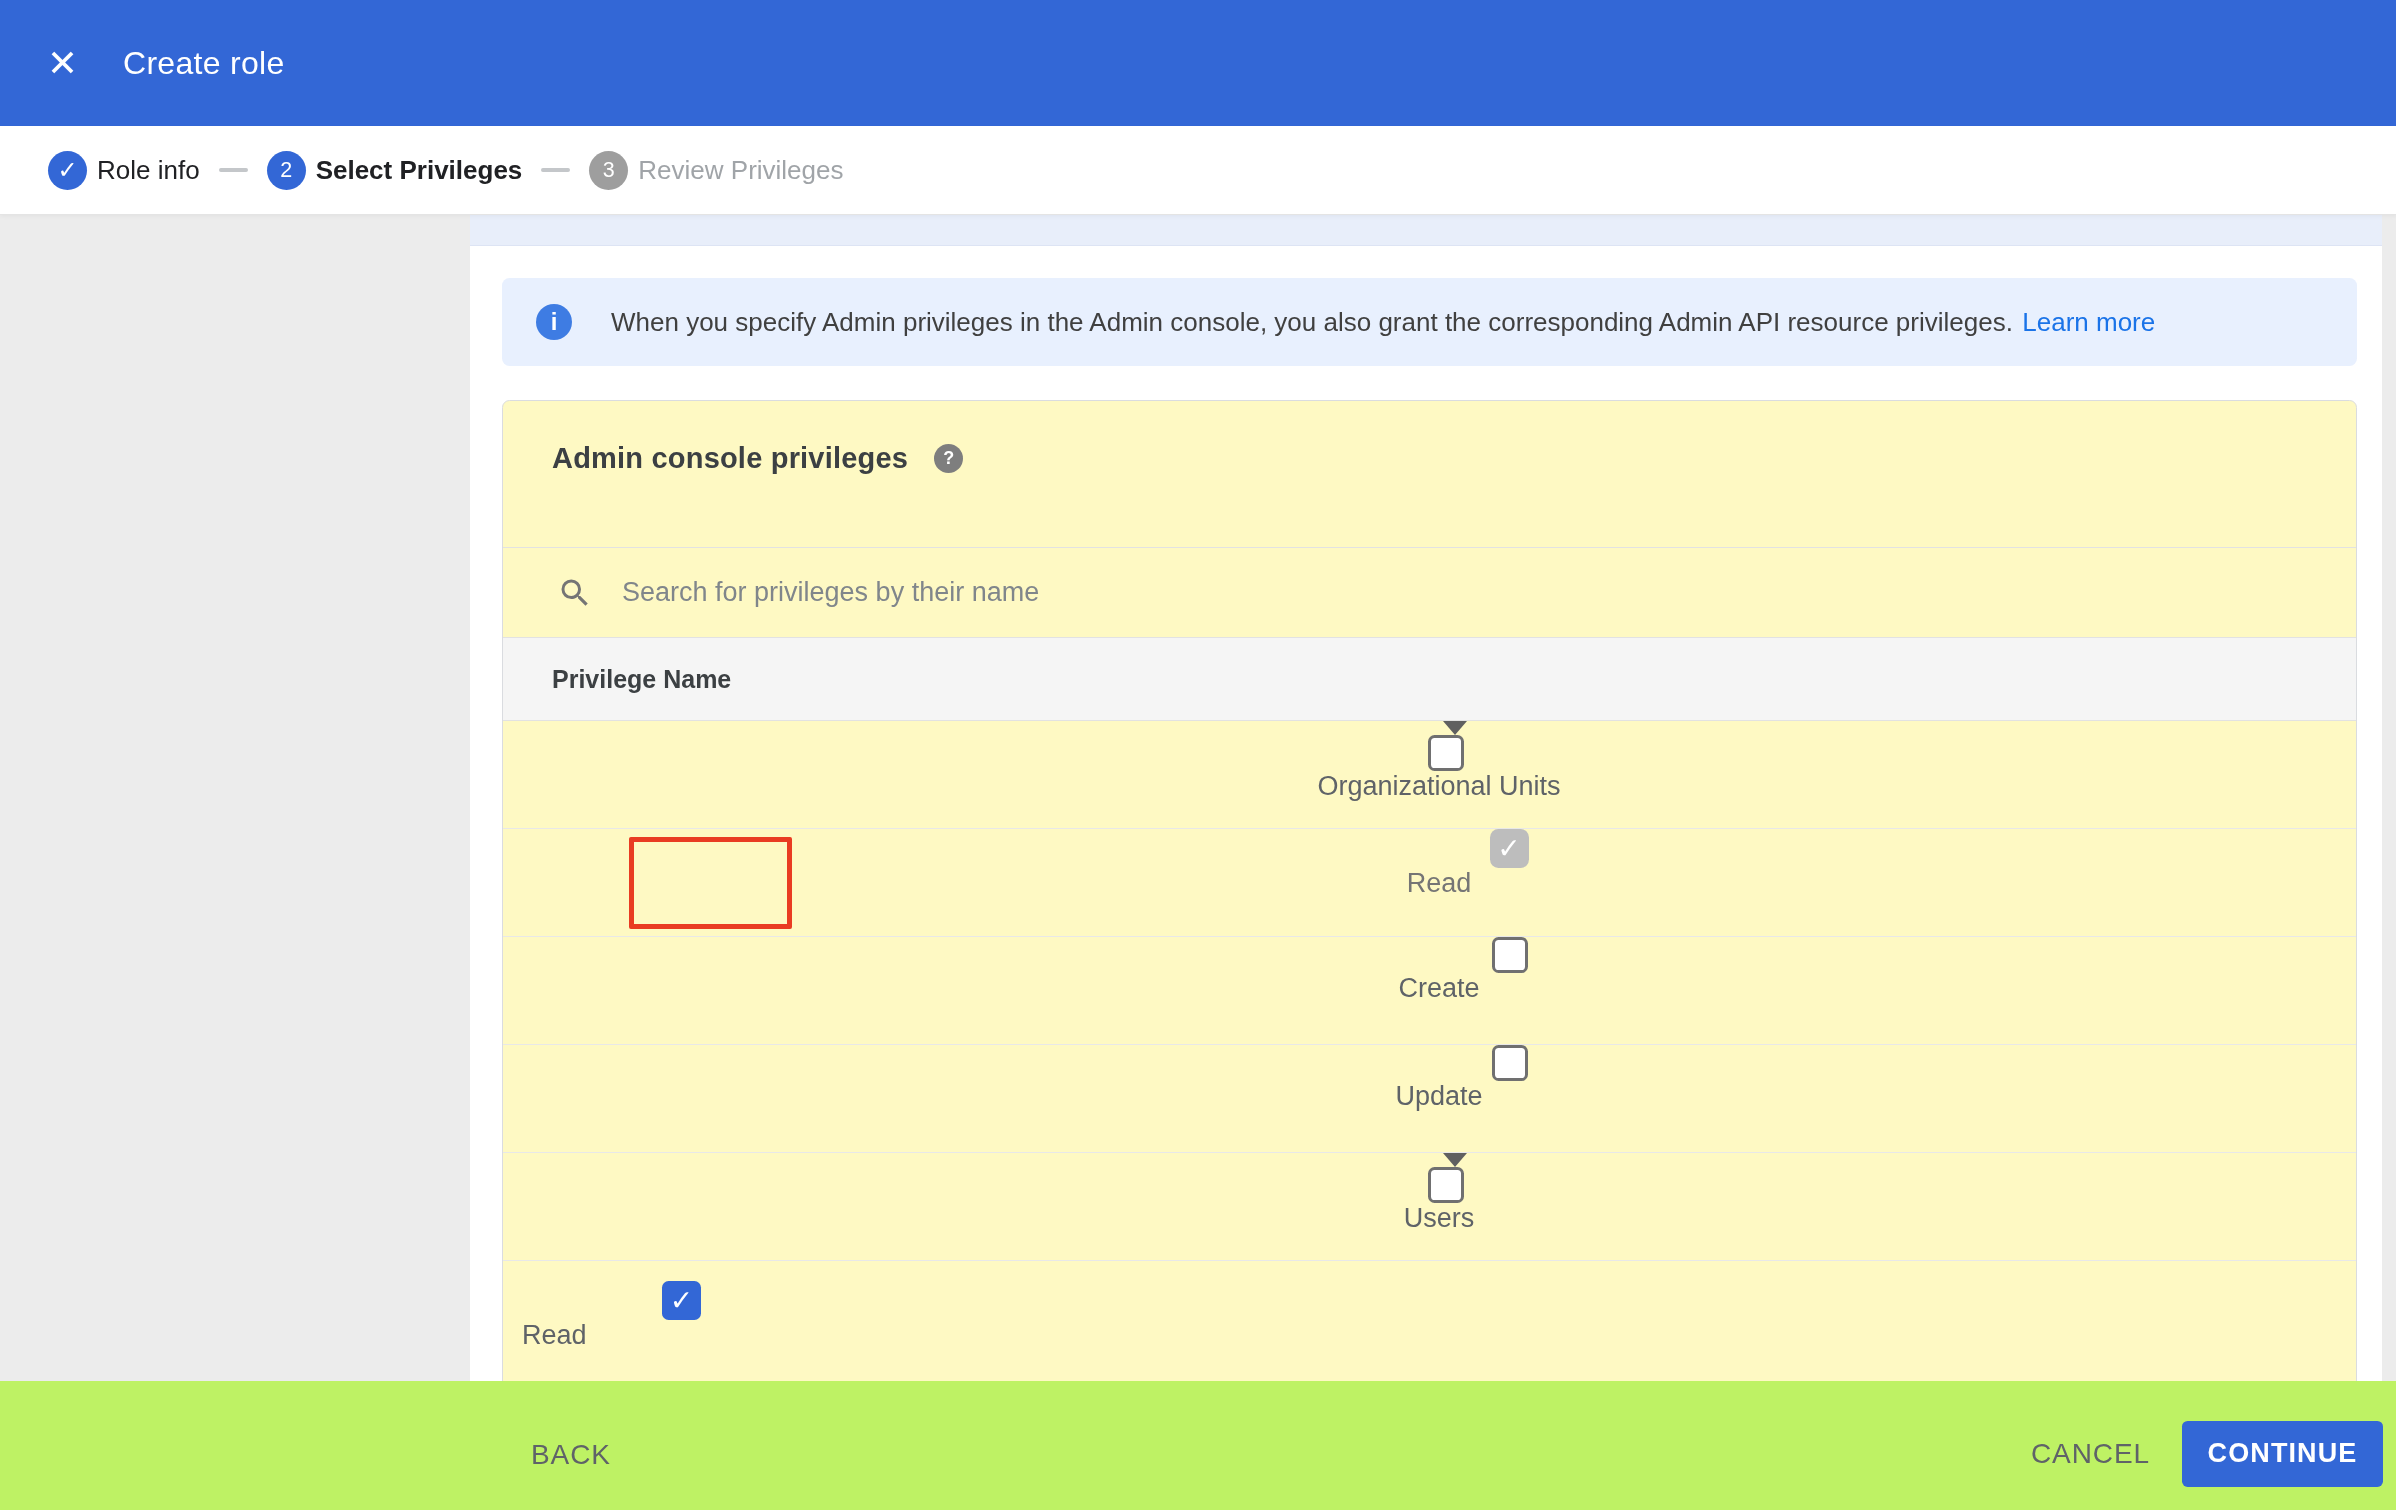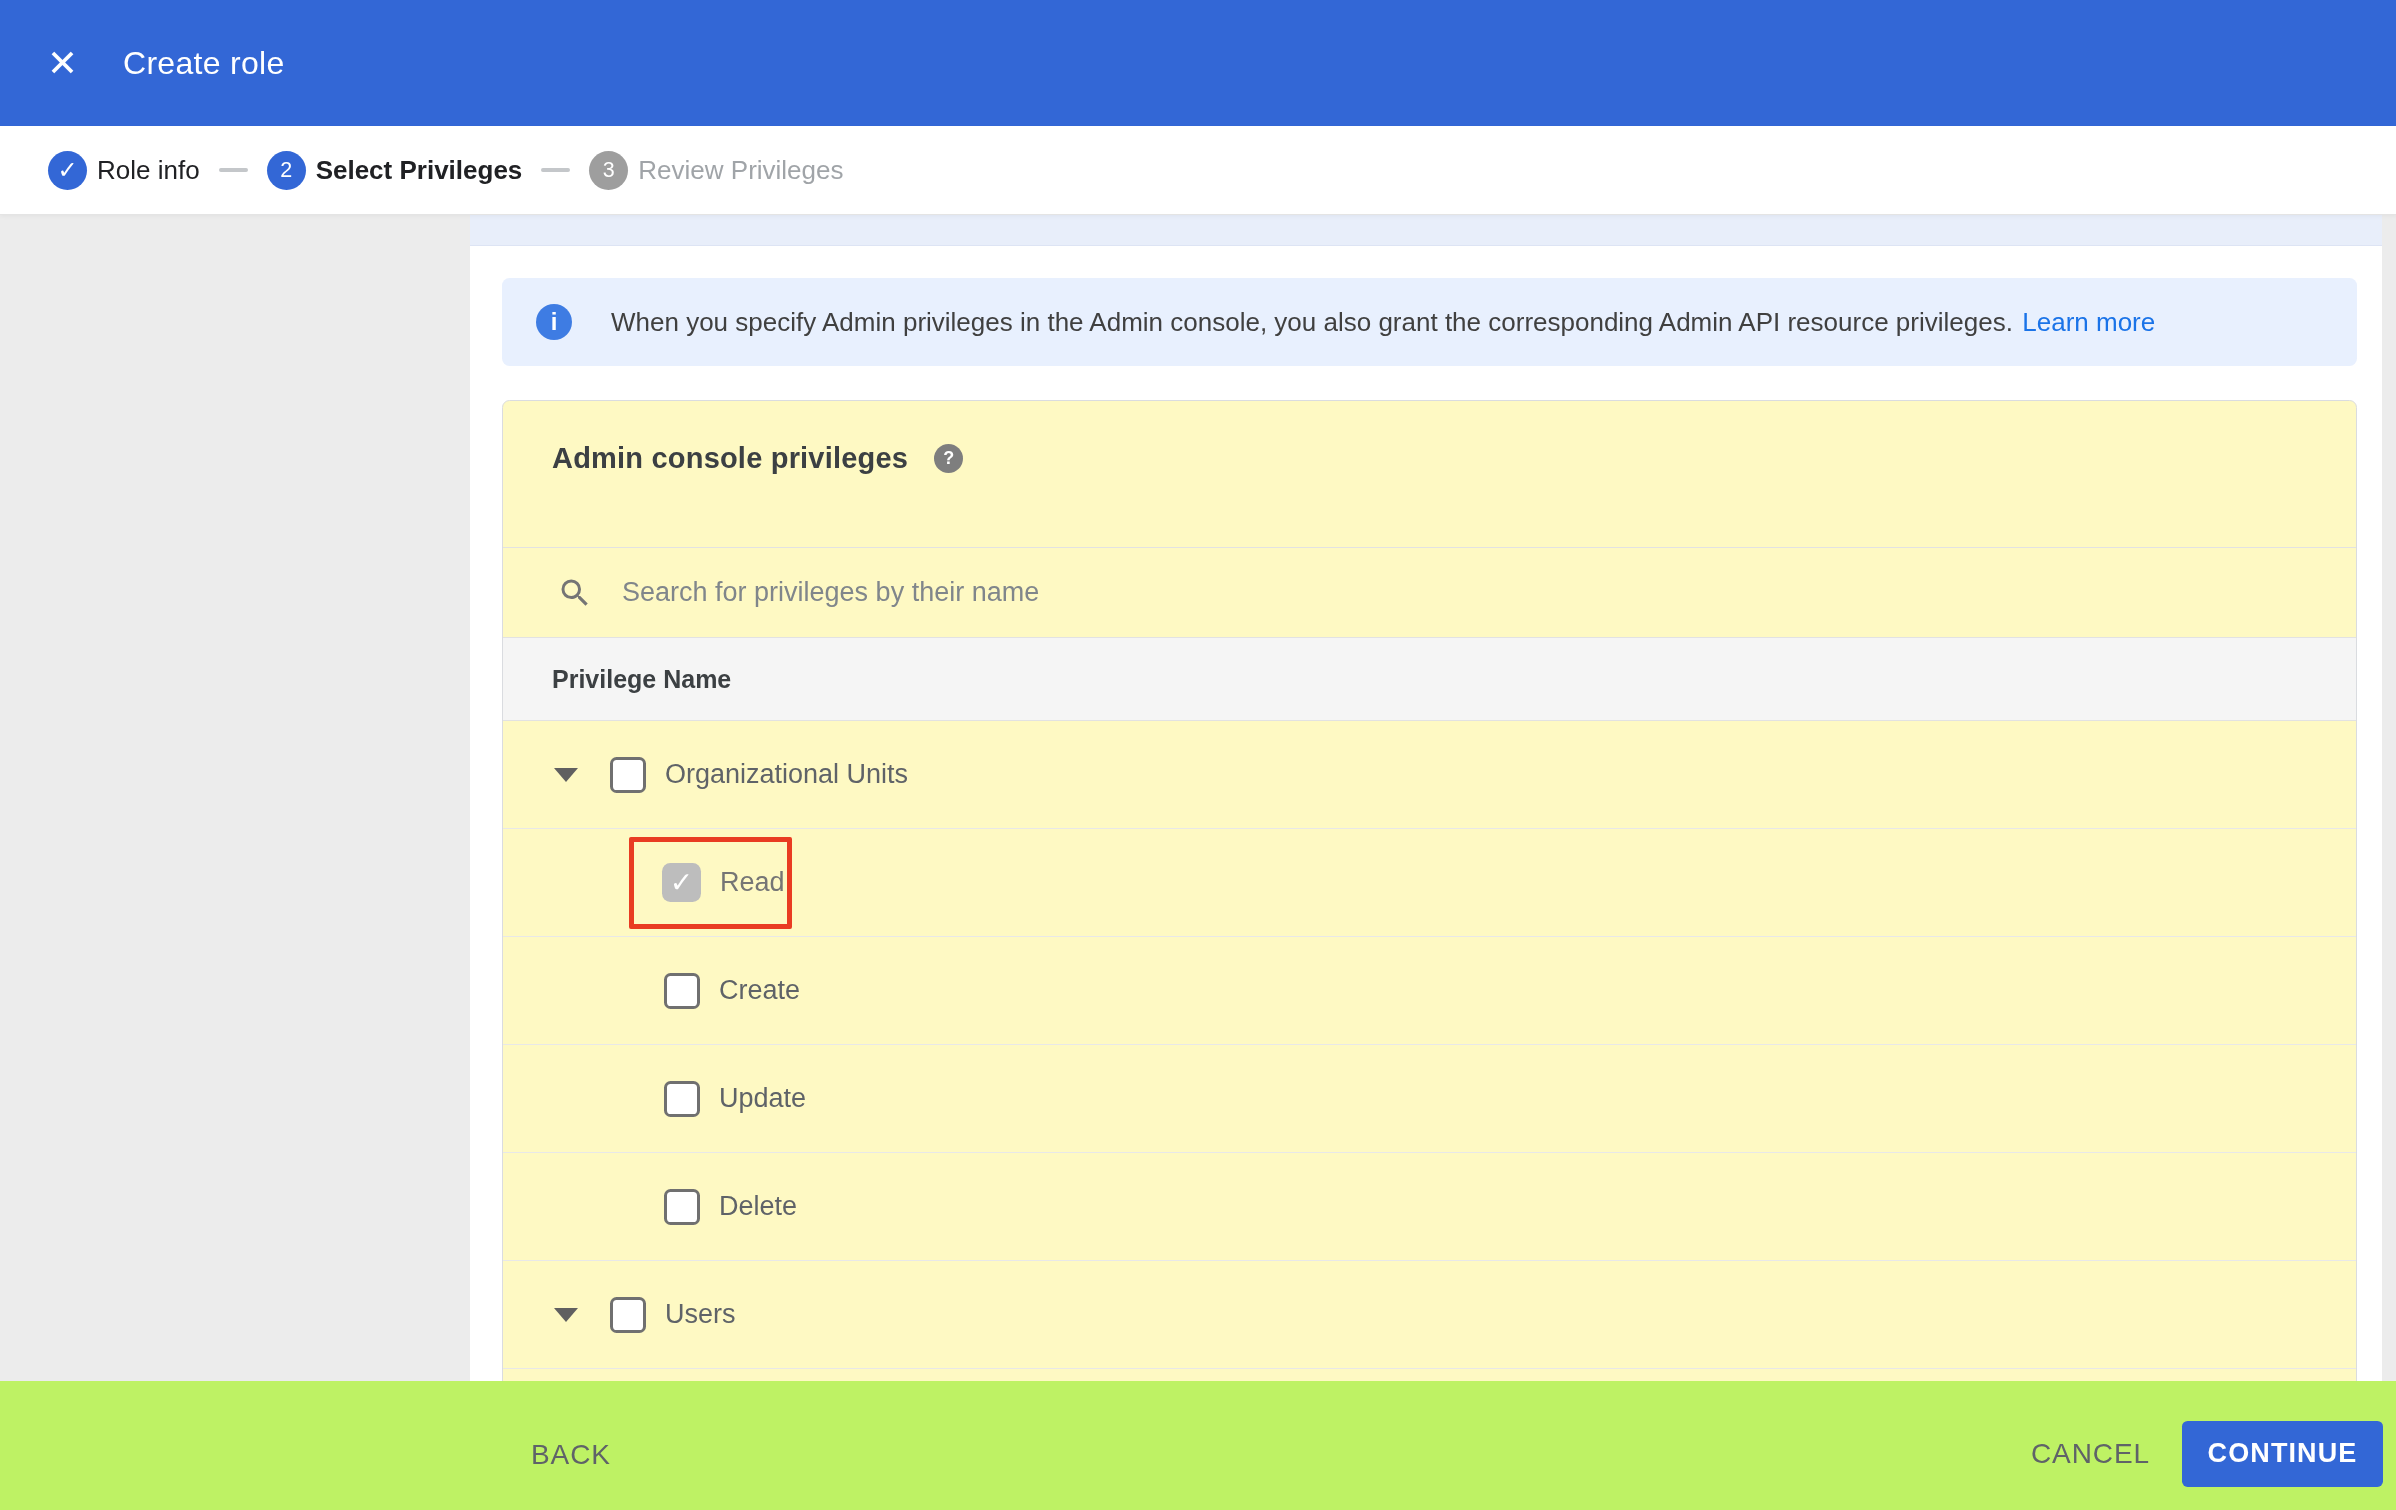--- a/index.html
+++ b/index.html
@@ -101,21 +101,21 @@
   .search-input::placeholder { color: #80868b; opacity: 1; }
   .table-header {
     height: 84px; background: #f5f5f5;
     border-top: 0.9px solid #e2e2e2; border-bottom: 0.9px solid #e2e2e2;
     display: flex; align-items: center; padding-left: 49px;
   }
   .table-header-label { font-size: 25px; font-weight: 700; color: #3c4043; }
 
   .row {
     position: relative; height: 108px; border-bottom: 0.9px solid #e8e8e8;
-    display: flex; align-items: center;
+    display: flex; align-items: center; flex-direction: column;
   }
   .caret {
     margin-left: 51px; width: 0; height: 0; flex: none; cursor: pointer;
     border-left: 12px solid transparent; border-right: 12px solid transparent;
     border-top: 14px solid #606060;
   }
   .cb {
     flex: none; cursor: pointer;
     display: flex; align-items: center; justify-content: center;
   }
@@ -240,24 +240,20 @@
         <div class="row child">
           <span class="cb unchecked"></span>
           <span class="row-label">Create</span>
         </div>
 
         <div class="row child">
           <span class="cb unchecked"></span>
           <span class="row-label">Update</span>
         </div>
 
-        <div class="row child">
-          <span class="cb unchecked"></span>
-          <span class="row-label">Delete</span>
-        </div>
 
         <div class="row group">
           <span class="caret"></span>
           <span class="cb unchecked"></span>
           <span class="row-label">Users</span>
         </div>
 
         <div class="row child clipped">
           <span class="cb checked blue">✓</span>
           <span class="row-label">Read</span>

